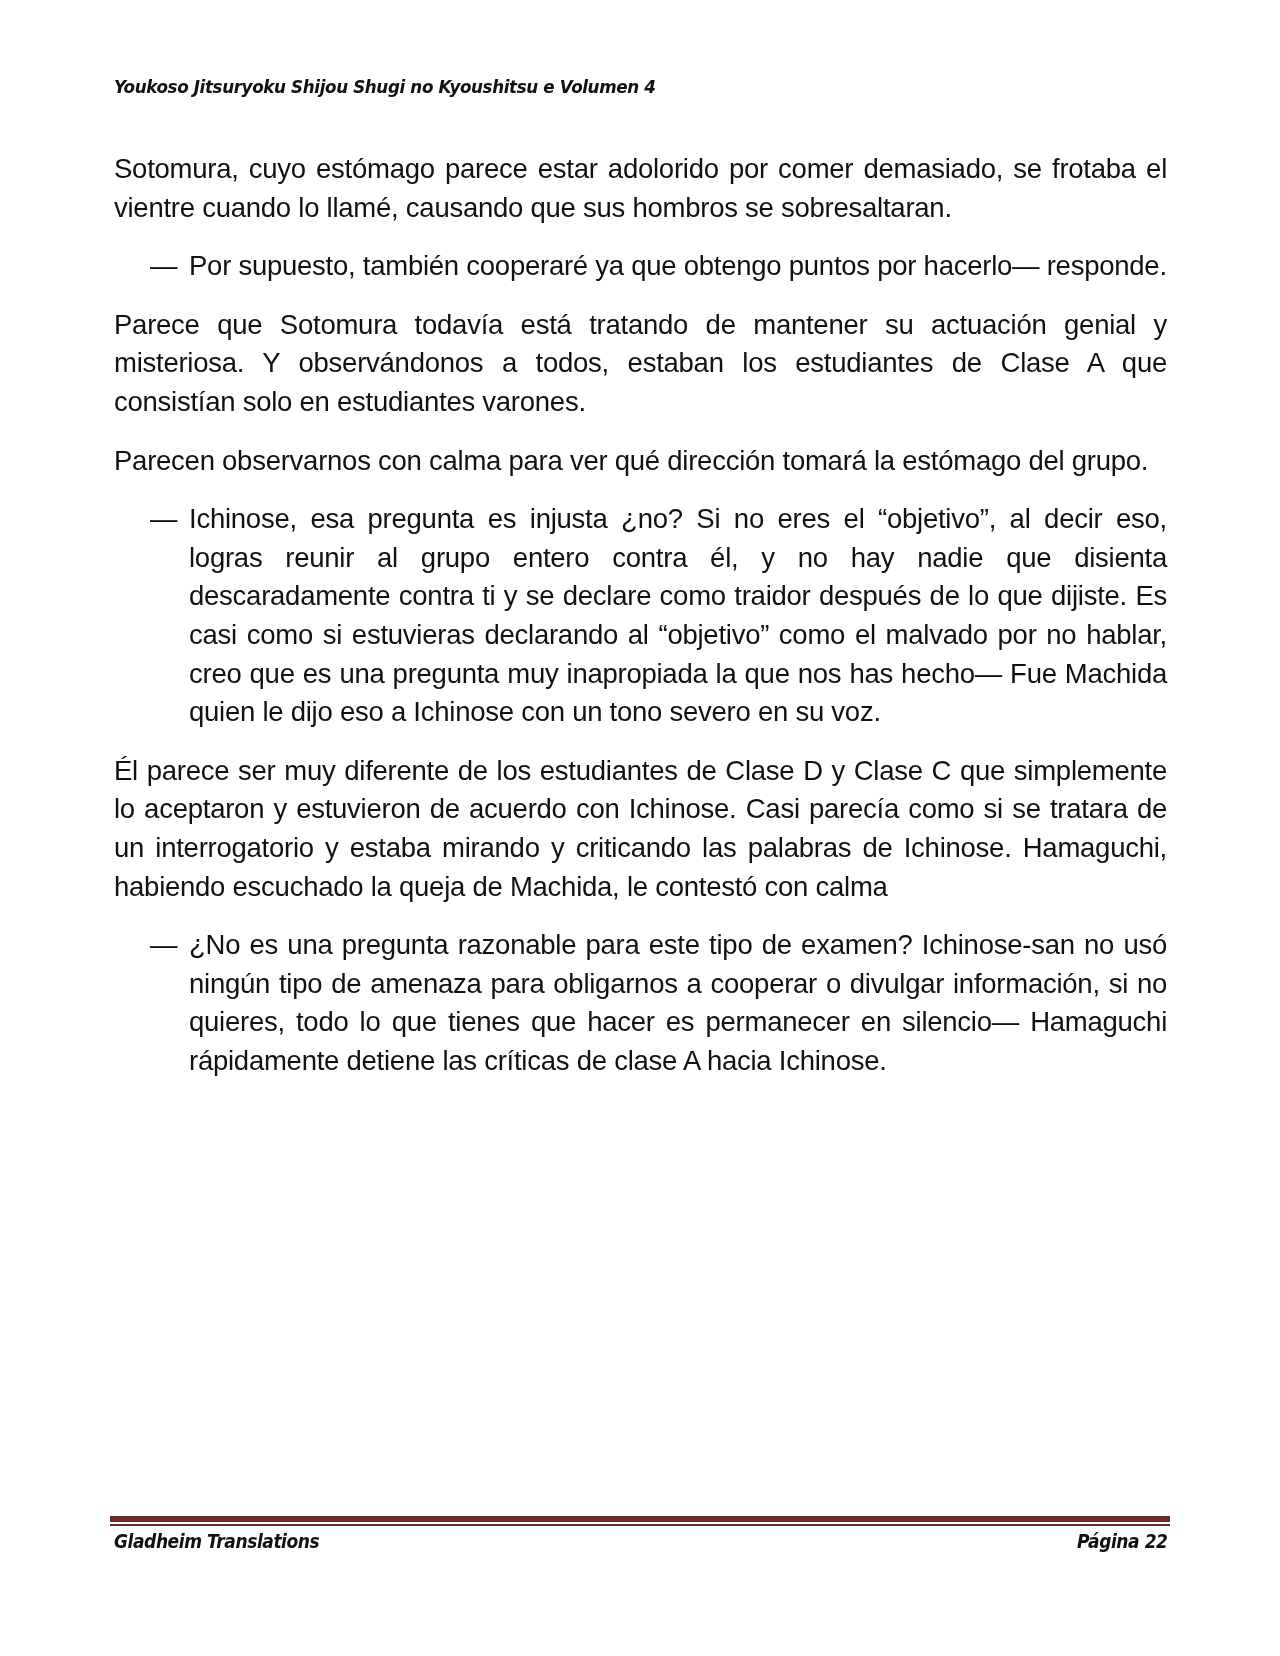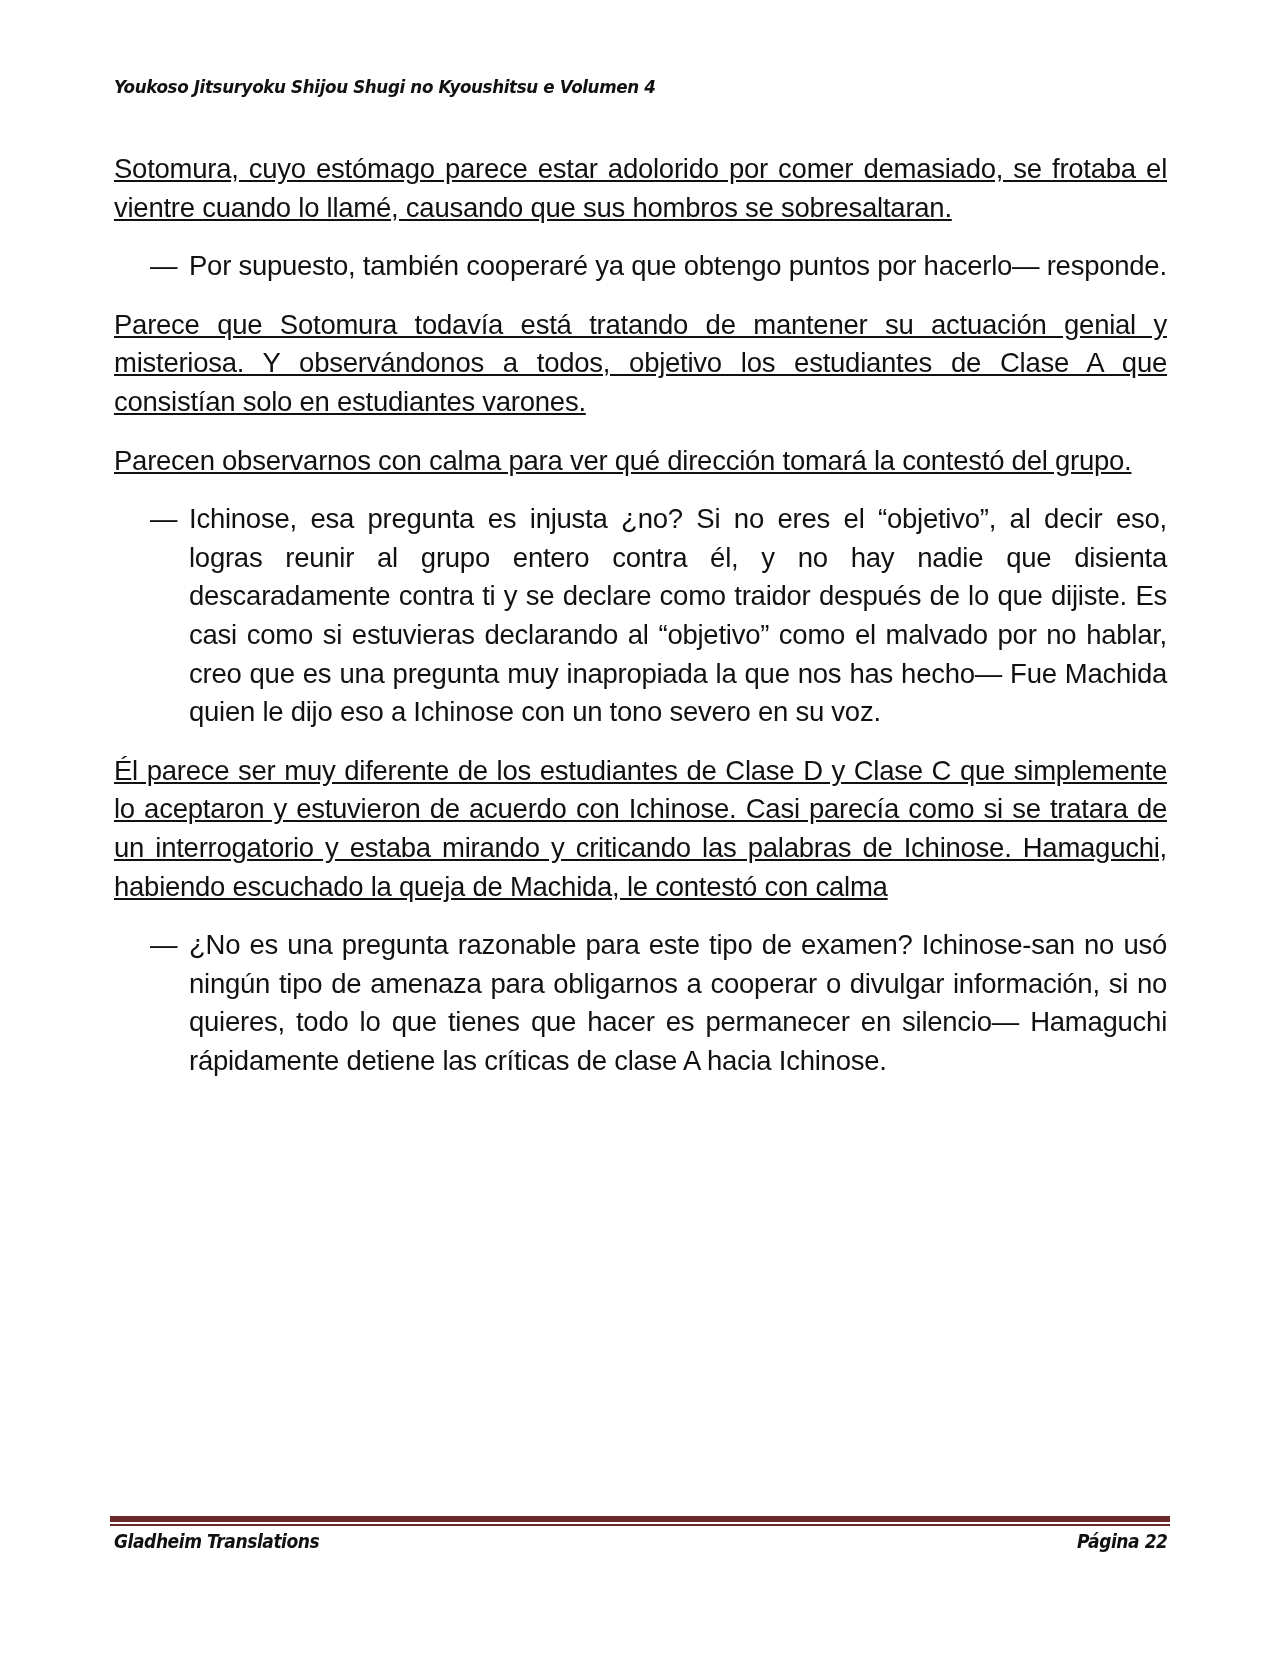--- a/index.html
+++ b/index.html
@@ -34,21 +34,20 @@
       width: 1053px;
       font-family: "Liberation Sans", sans-serif;
       font-size: 27.5px;
       line-height: 38.6px;
       color: #111;
     }
     .para {
       margin: 0 0 20px 0;
       text-align: justify;
       letter-spacing: -0.25px;
-      text-decoration: underline;
     }
     .dialogue {
       margin: 12px 0 20px 0;
       padding-left: 75px;
       text-indent: -39px;
       text-align: justify;
       letter-spacing: -0.25px;
     }
     .dialogue .dash {
       display: inline-block;
@@ -98,23 +97,23 @@
 </head>
 <body>
 
 <div class="page-header">Youkoso Jitsuryoku Shijou Shugi no Kyoushitsu e Volumen 4</div>
 
 <div class="content">
   <p class="para">Sotomura, cuyo estómago parece estar adolorido por comer demasiado, se frotaba el vientre cuando lo llamé, causando que sus hombros se sobresaltaran.</p>
 
   <p class="dialogue"><span class="dash">—</span><span>Por supuesto, también cooperaré ya que obtengo puntos por hacerlo— responde.</span></p>
 
-  <p class="para">Parece que Sotomura todavía está tratando de mantener su actuación genial y misteriosa. Y observándonos a todos, objetivo los estudiantes de Clase A que consistían solo en estudiantes varones.</p>
+  <p class="para">Parece que Sotomura todavía está tratando de mantener su actuación genial y misteriosa. Y observándonos a todos, estaban los estudiantes de Clase A que consistían solo en estudiantes varones.</p>
 
-  <p class="para">Parecen observarnos con calma para ver qué dirección tomará la contestó del grupo.</p>
+  <p class="para">Parecen observarnos con calma para ver qué dirección tomará la estómago del grupo.</p>
 
   <p class="dialogue"><span class="dash">—</span><span>Ichinose, esa pregunta es injusta ¿no? Si no eres el “objetivo”, al decir eso, logras reunir al grupo entero contra él, y no hay nadie que disienta descaradamente contra ti y se declare como traidor después de lo que dijiste. Es casi como si estuvieras declarando al “objetivo” como el malvado por no hablar, creo que es una pregunta muy inapropiada la que nos has hecho— Fue Machida quien le dijo eso a Ichinose con un tono severo en su voz.</span></p>
 
   <p class="para">Él parece ser muy diferente de los estudiantes de Clase D y Clase C que simplemente lo aceptaron y estuvieron de acuerdo con Ichinose. Casi parecía como si se tratara de un interrogatorio y estaba mirando y criticando las palabras de Ichinose. Hamaguchi, habiendo escuchado la queja de Machida, le contestó con calma</p>
 
   <p class="dialogue"><span class="dash">—</span><span>¿No es una pregunta razonable para este tipo de examen? Ichinose-san no usó ningún tipo de amenaza para obligarnos a cooperar o divulgar información, si no quieres, todo lo que tienes que hacer es permanecer en silencio— Hamaguchi rápidamente detiene las críticas de clase A hacia Ichinose.</span></p>
 
 </div>
 
 <div class="footer-rule">

